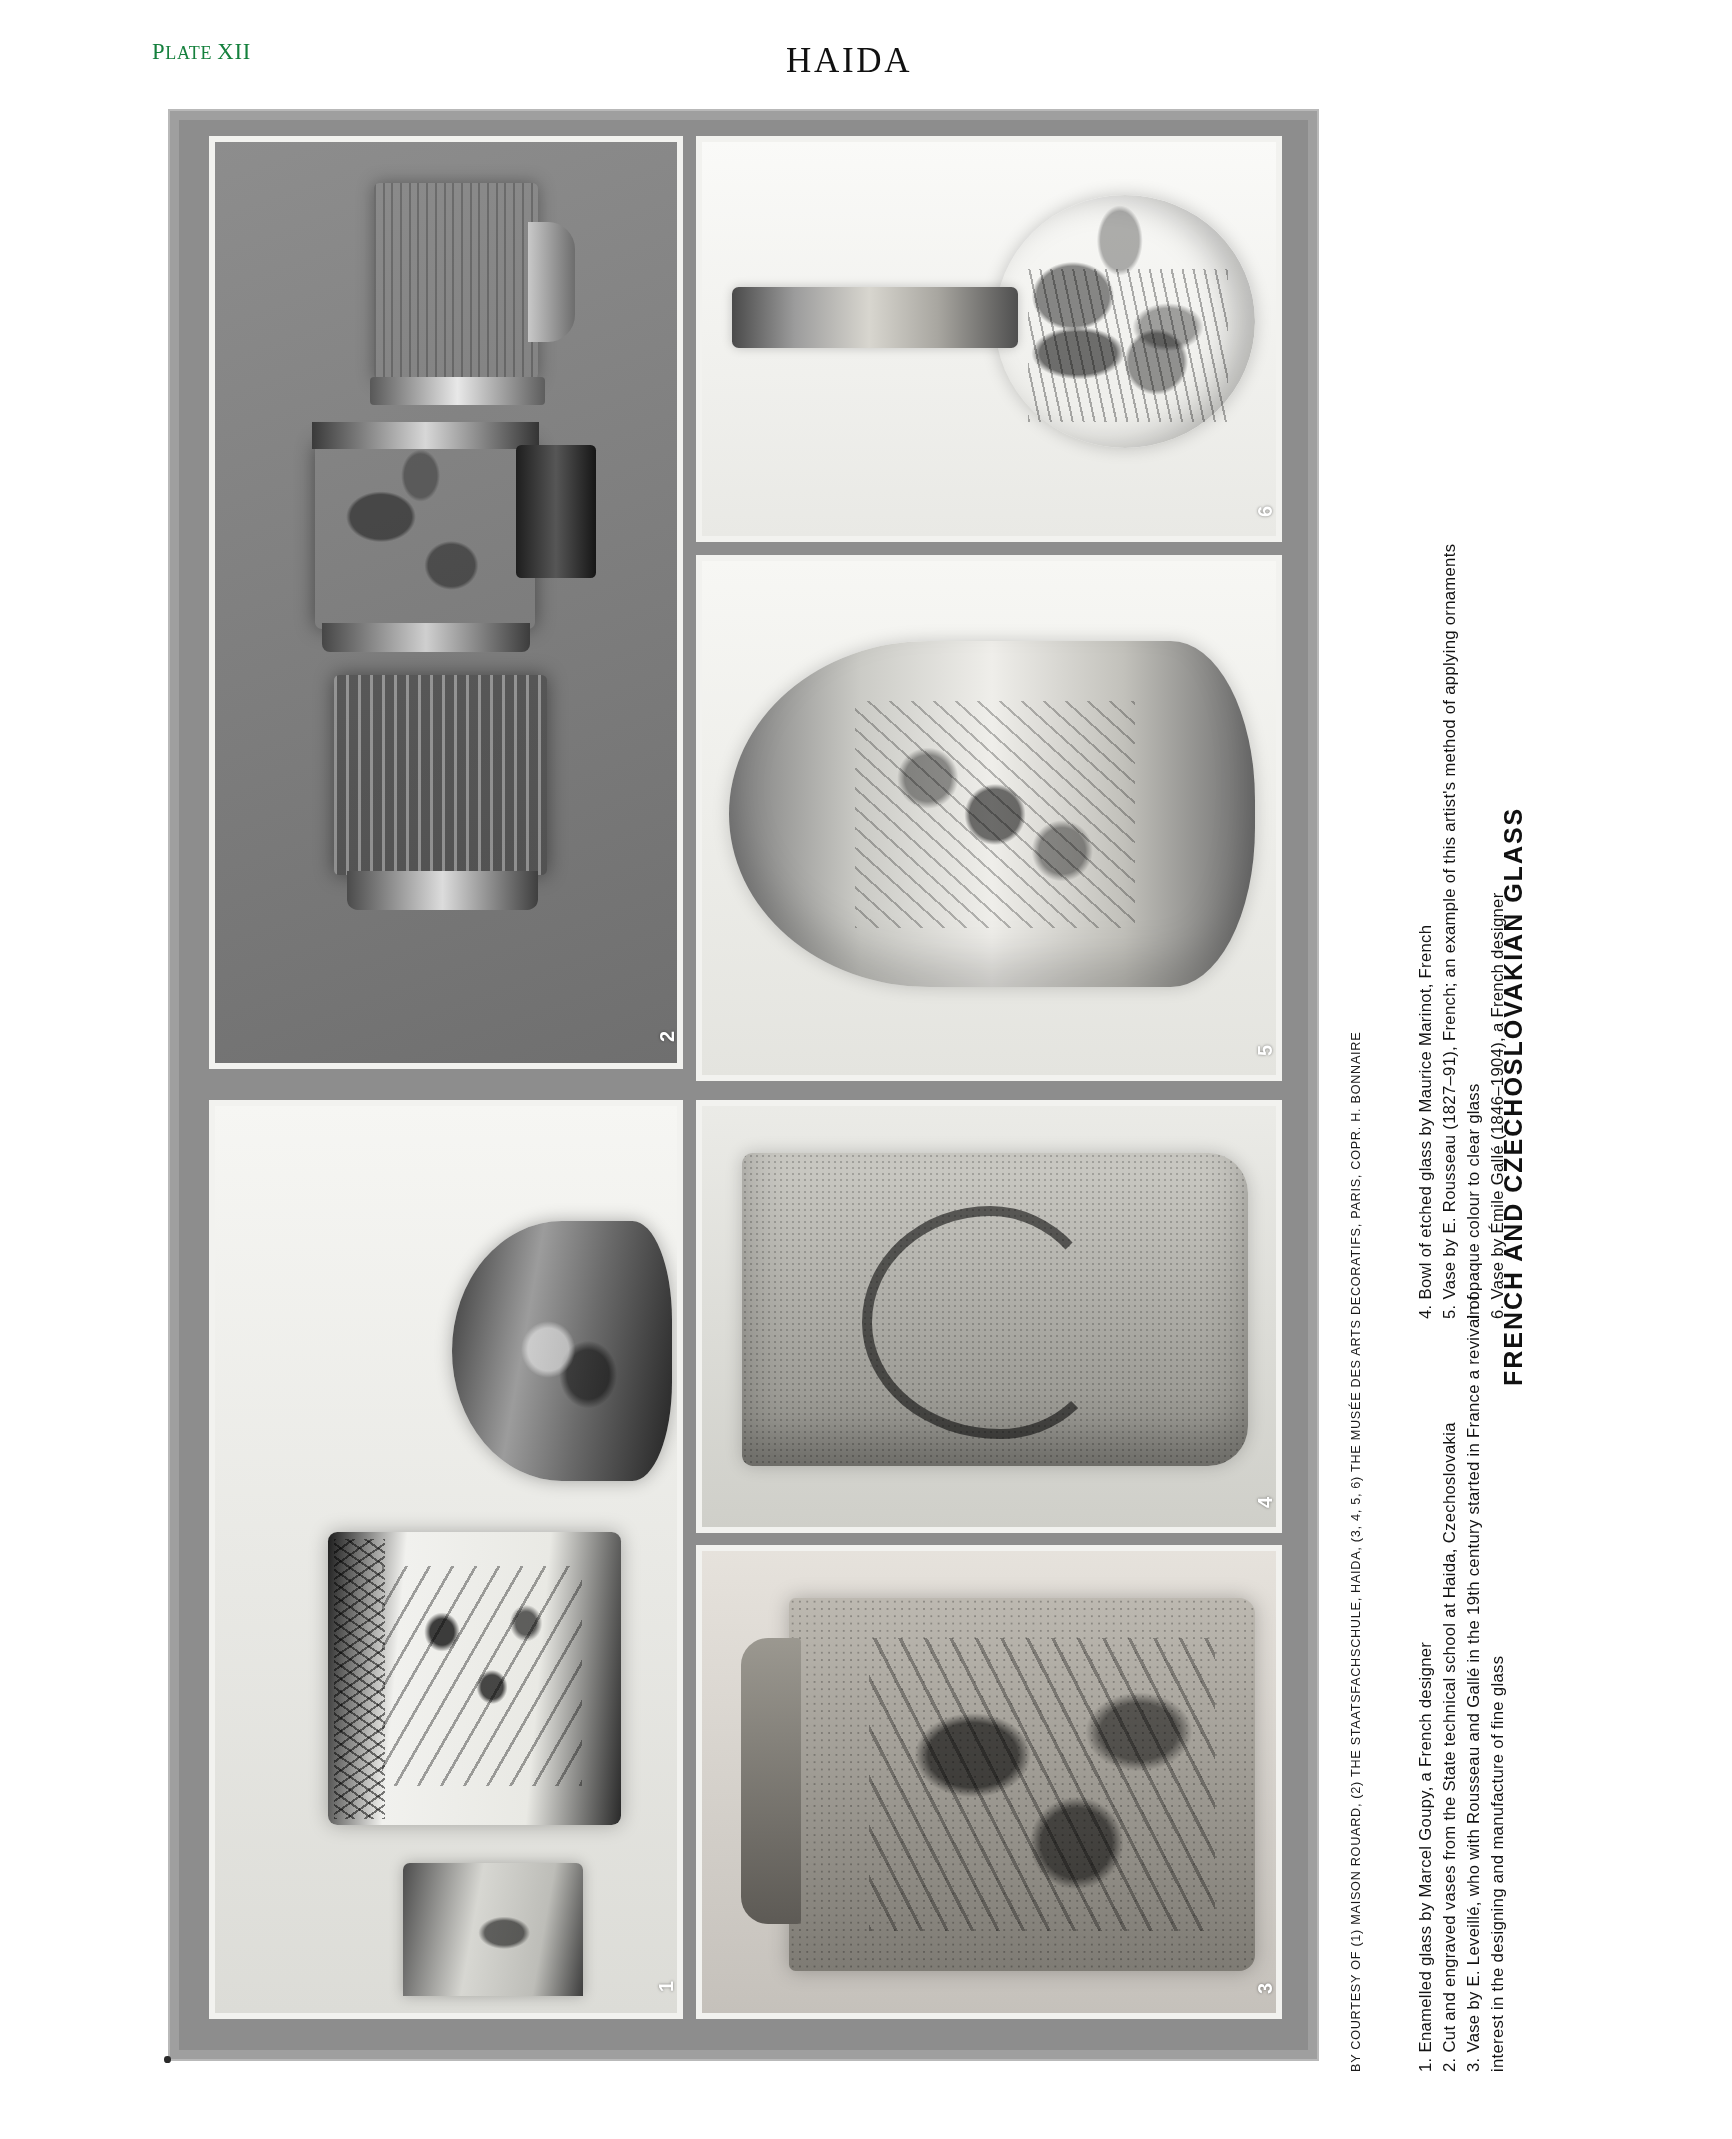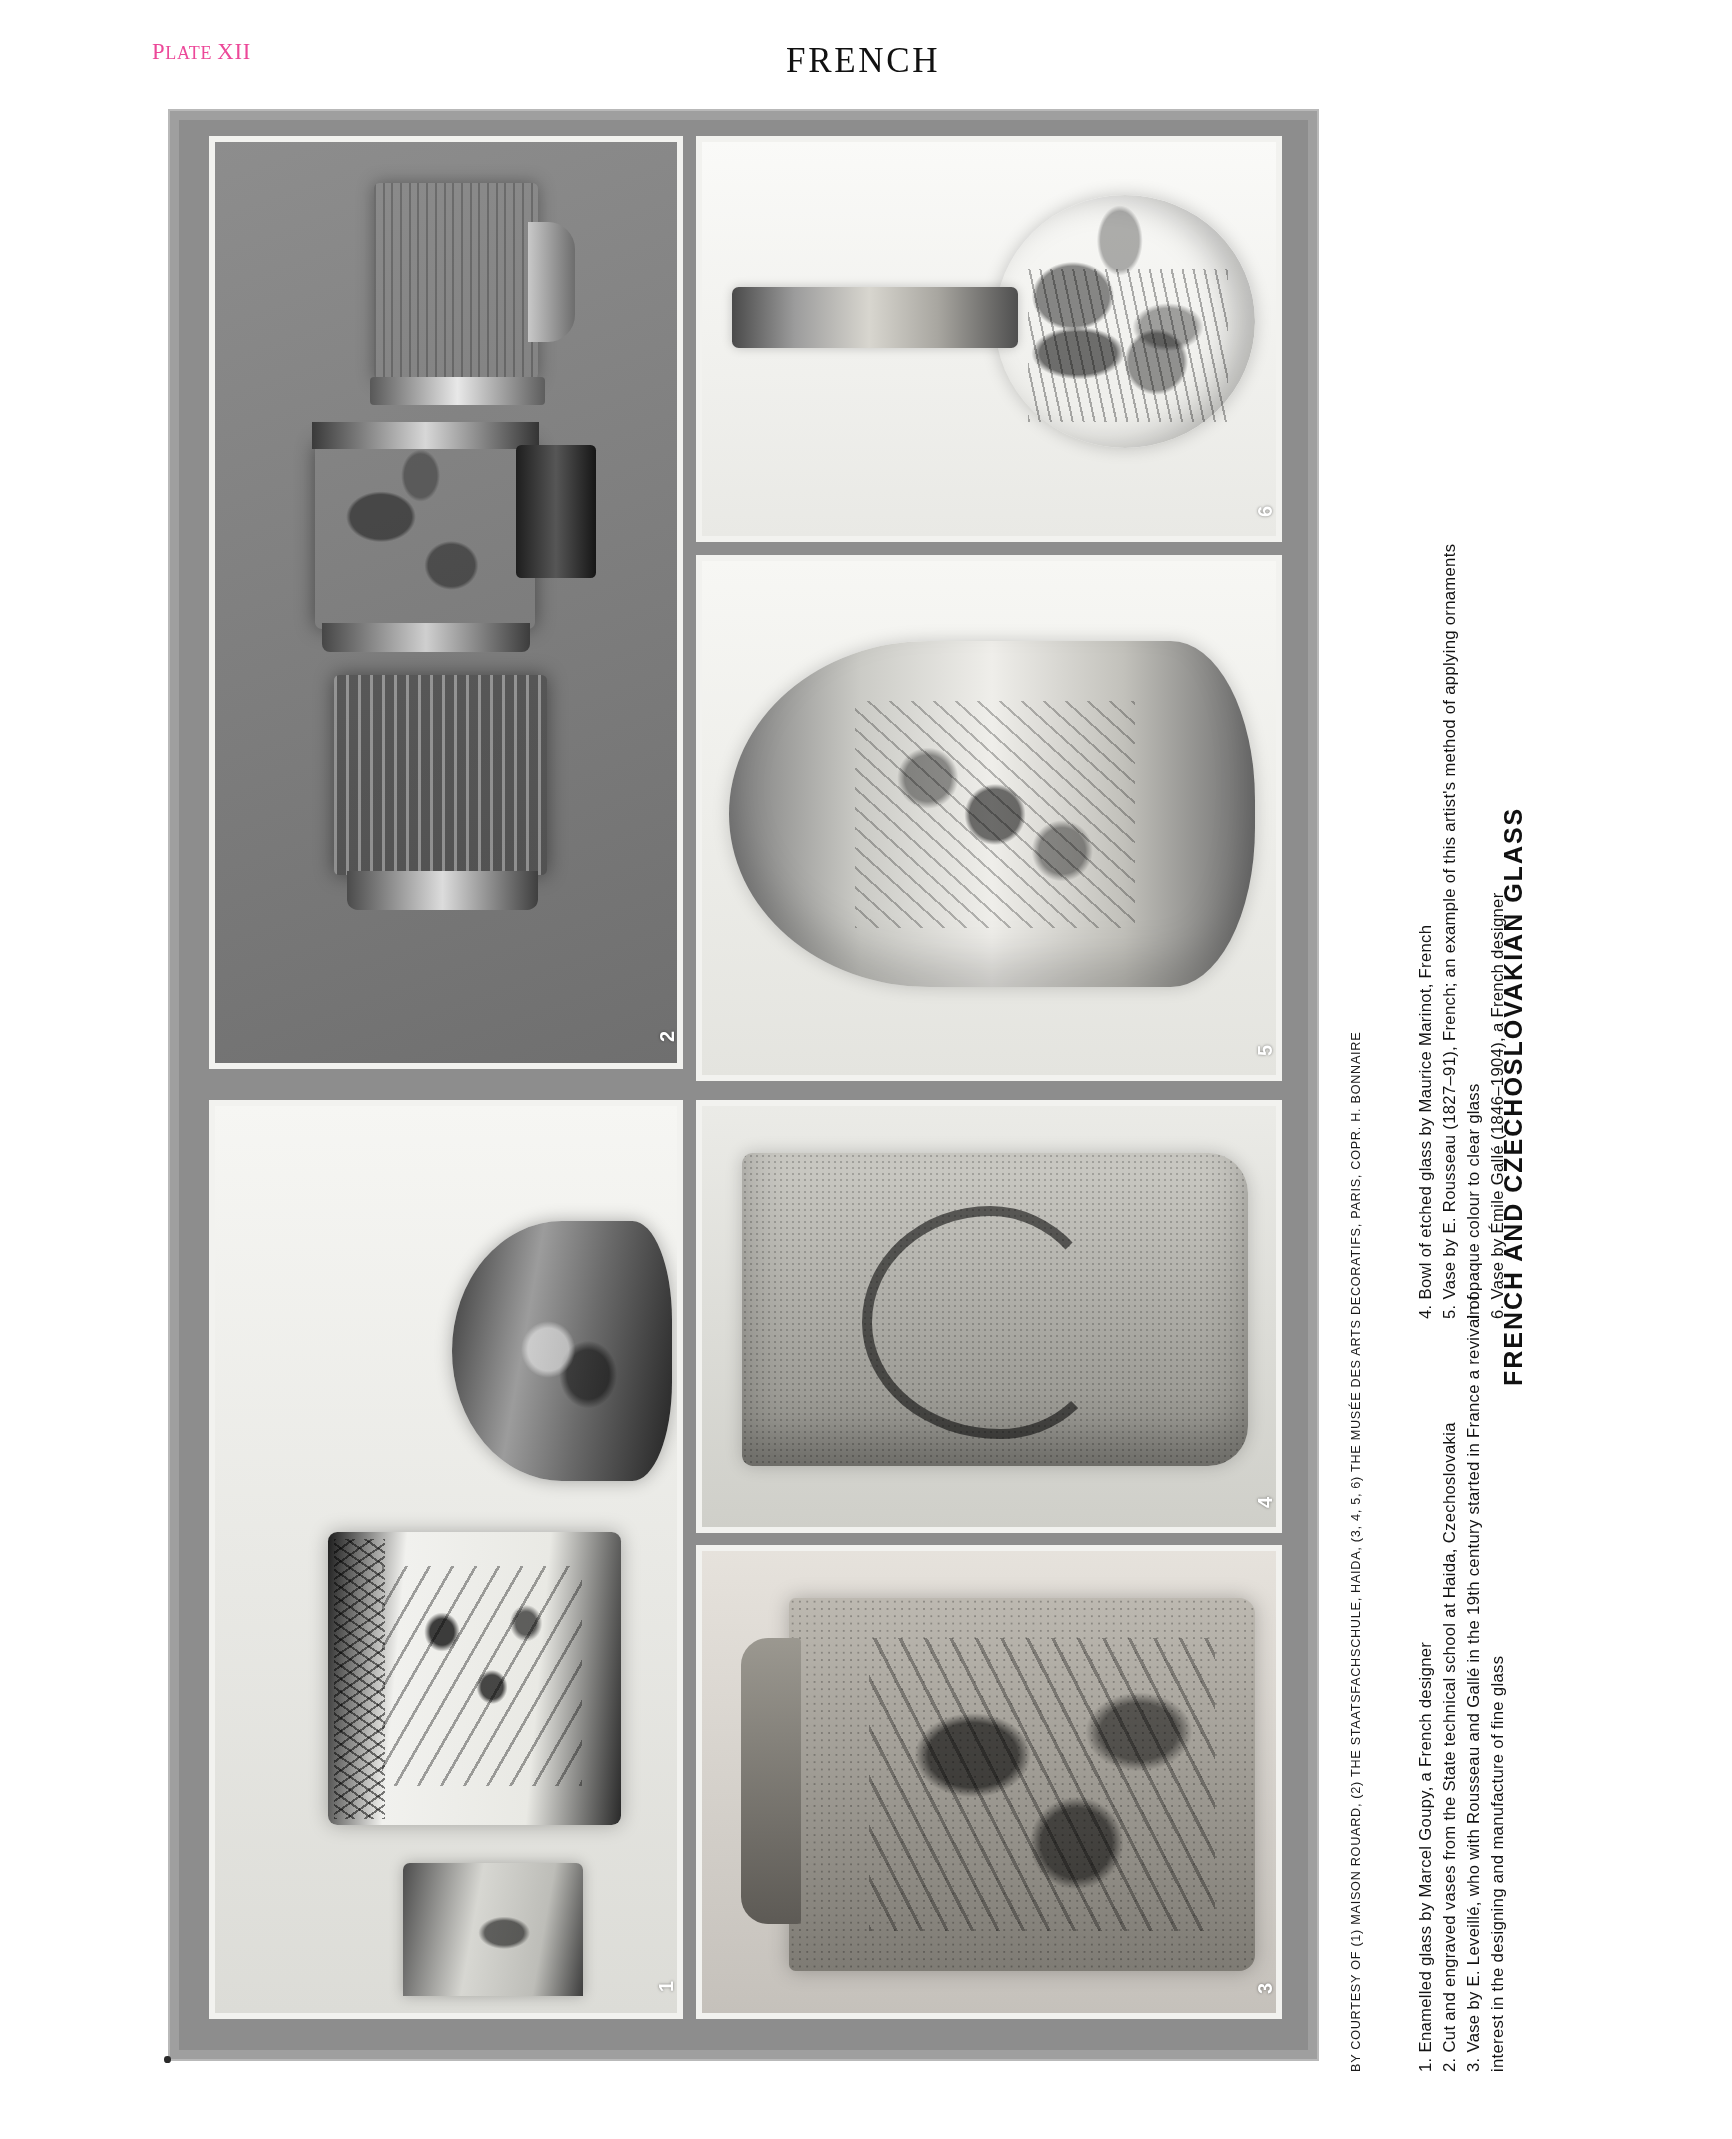--- a/index.html
+++ b/index.html
@@ -17,21 +17,21 @@
   }
 
   
   .plate-label {
     position: absolute;
     left: 152px;
     top: 39px;
     font-family: "Liberation Serif", serif;
     font-size: 22.7px;
     letter-spacing: 0.7px;
-    color: #ec4899;
+    color: #15803d;
   }
   .plate-label .small-caps {
     font-size: 18px;
   }
   .title-shift {
     position: absolute;
     left: 786px;
     top: 41px;
     font-size: 35px;
     letter-spacing: 2.7px;
@@ -148,21 +148,21 @@
     border-radius: 50%;
   }
 </style>
 </head>
 <body>
 
 <div class="plate-label">
   <span>P</span><span class="small-caps">LATE </span><span>XII</span>
 </div>
 
-<div class="title-shift">FRENCH</div>
+<div class="title-shift">HAIDA</div>
 
 <div class="plate">
   <div class="plate-inner"></div>
 
   <div class="photo" style="left:39px; top:25px; width:474px; height:933px; background:#7f7f7f;">
     <div class="bg" style="background:linear-gradient(160deg,#8d8d8d,#6f6f6f);"></div>
 
     <div class="obj grad-glass hatch" style="left:159px; top:41px; width:164px; height:200px; border-radius:5.3px 5.3px 9.3px 9.3px; box-shadow:0 0 17.3px rgba(0,0,0,.35);"></div>
     <div class="obj" style="left:155px; top:235px; width:175px; height:28px; background:linear-gradient(90deg,#585858,#e8e8e8,#5d5d5d); border-radius:4px;"></div>
     <div class="obj" style="left:313px; top:80px; width:47px; height:120px; background:linear-gradient(90deg,#c9c9c9,#6d6d6d); border-radius:0 27px 27px 0;"></div>

